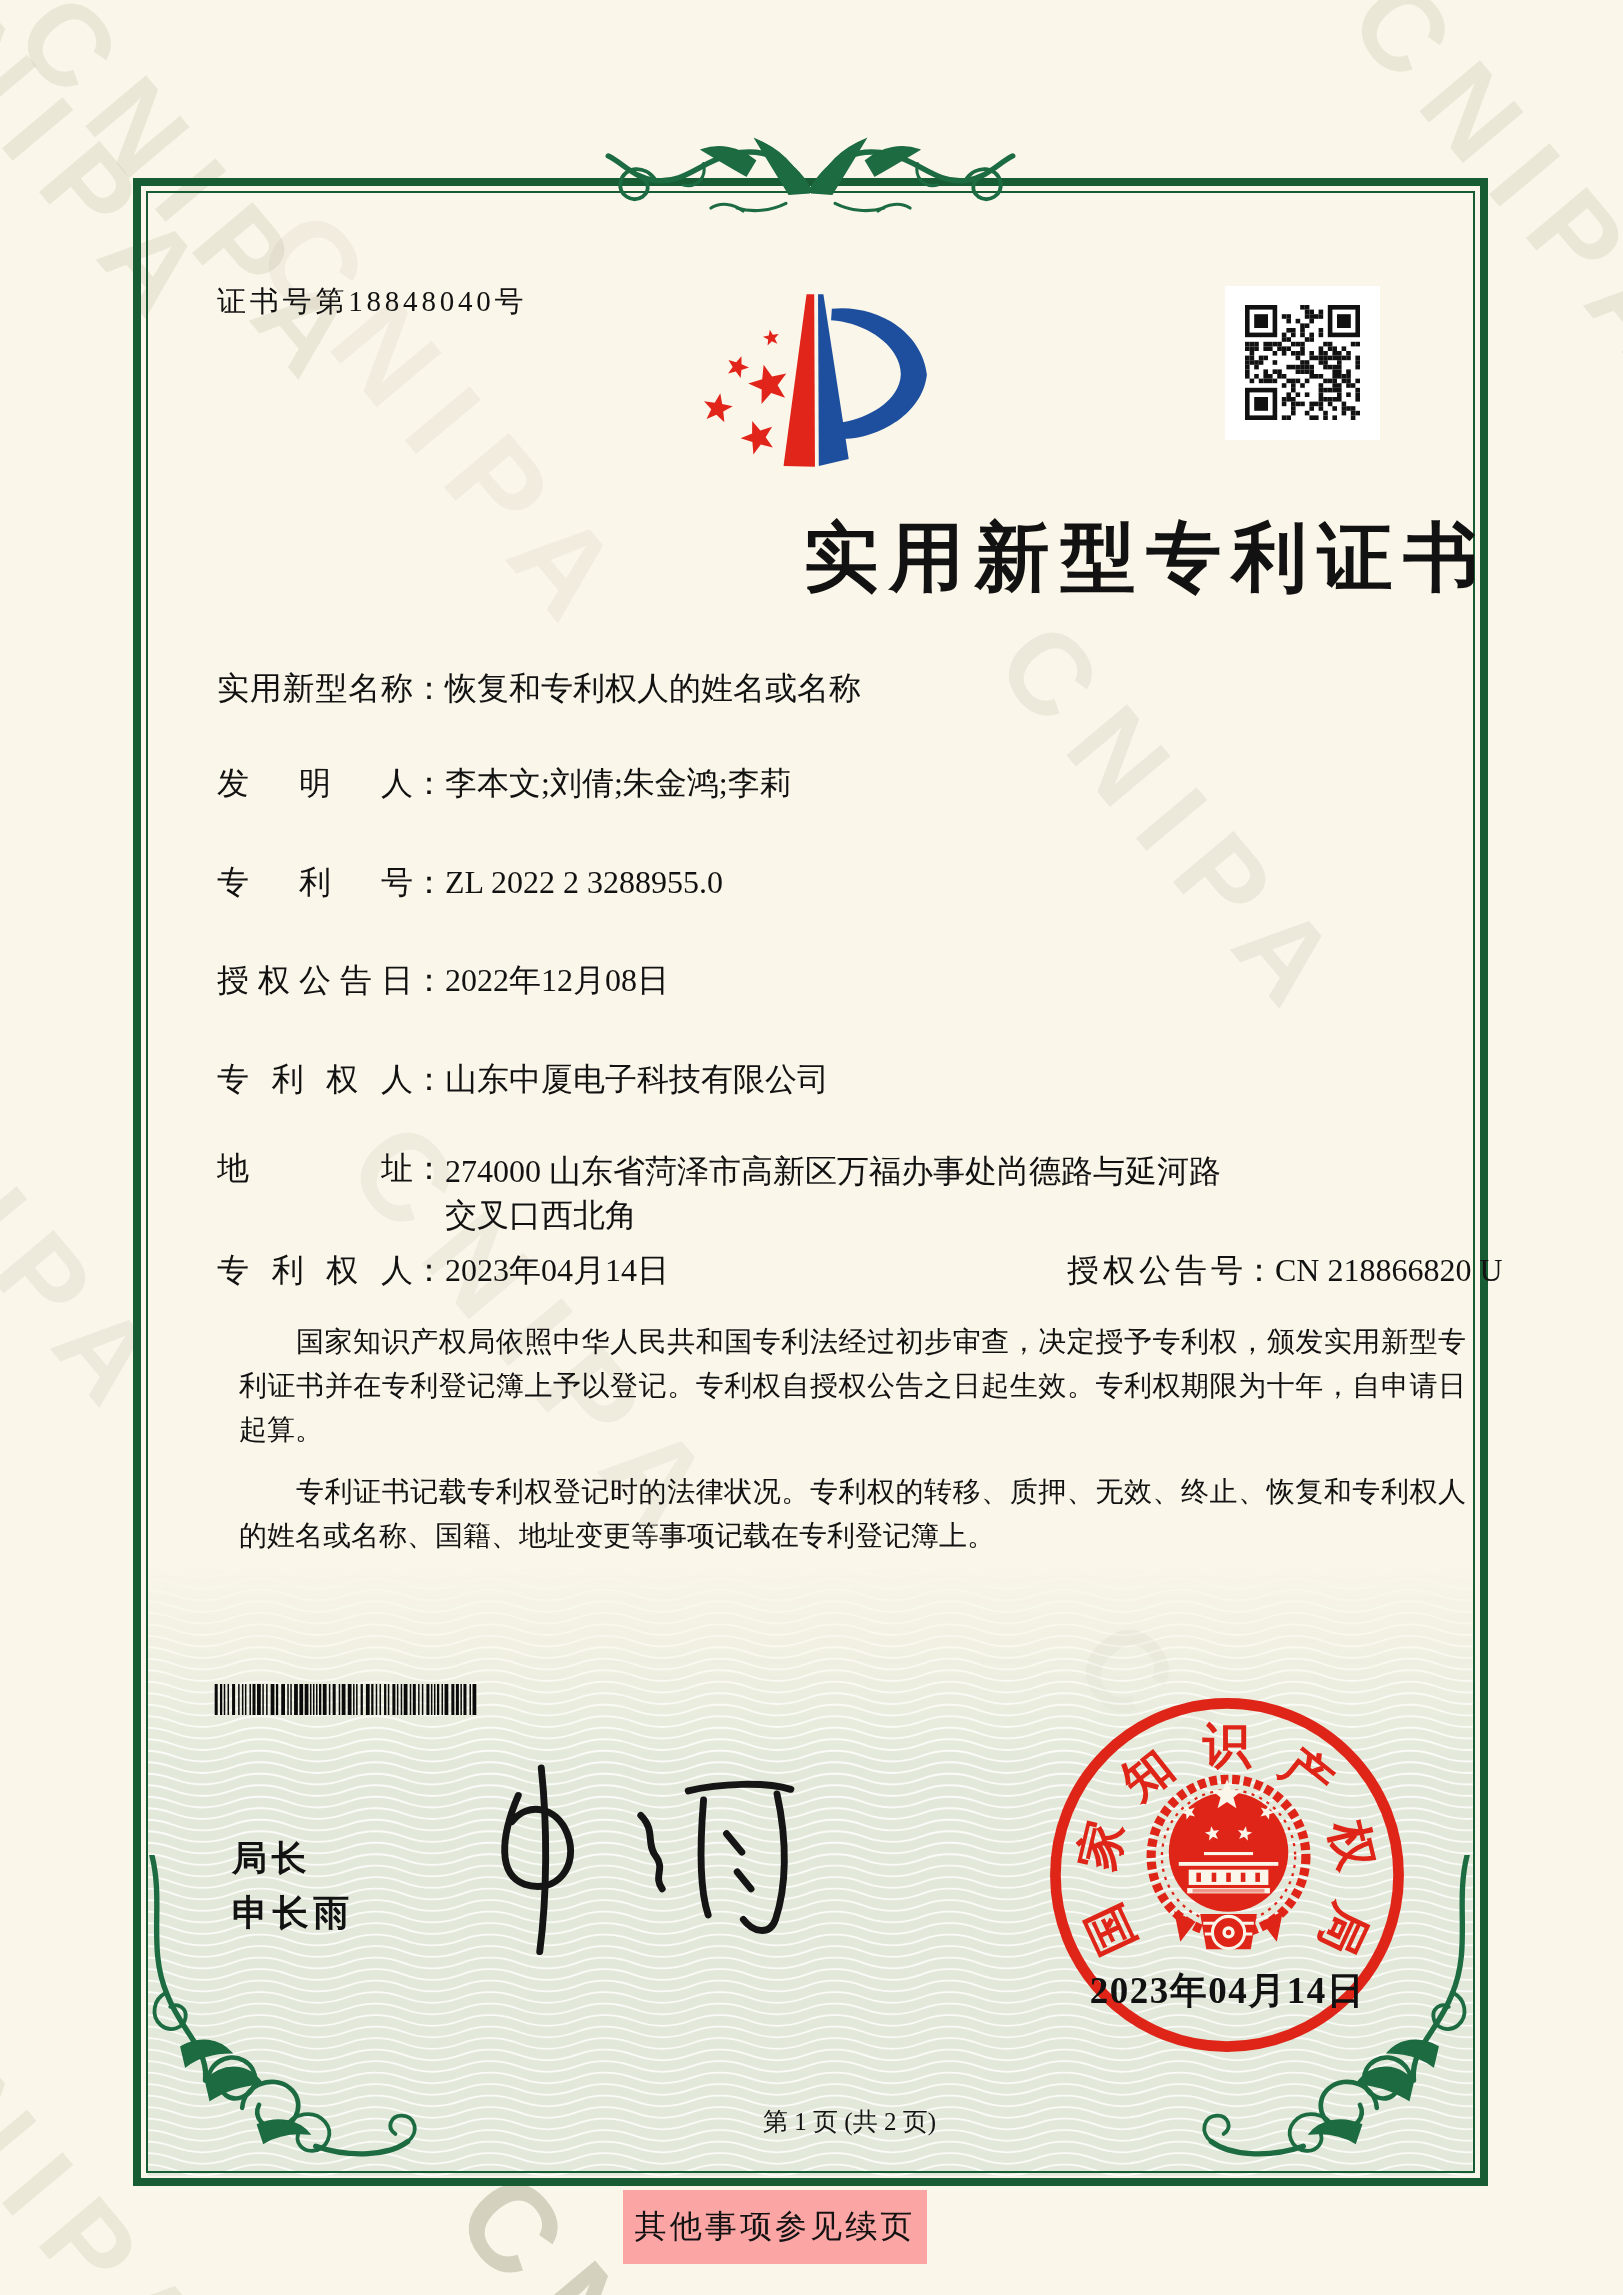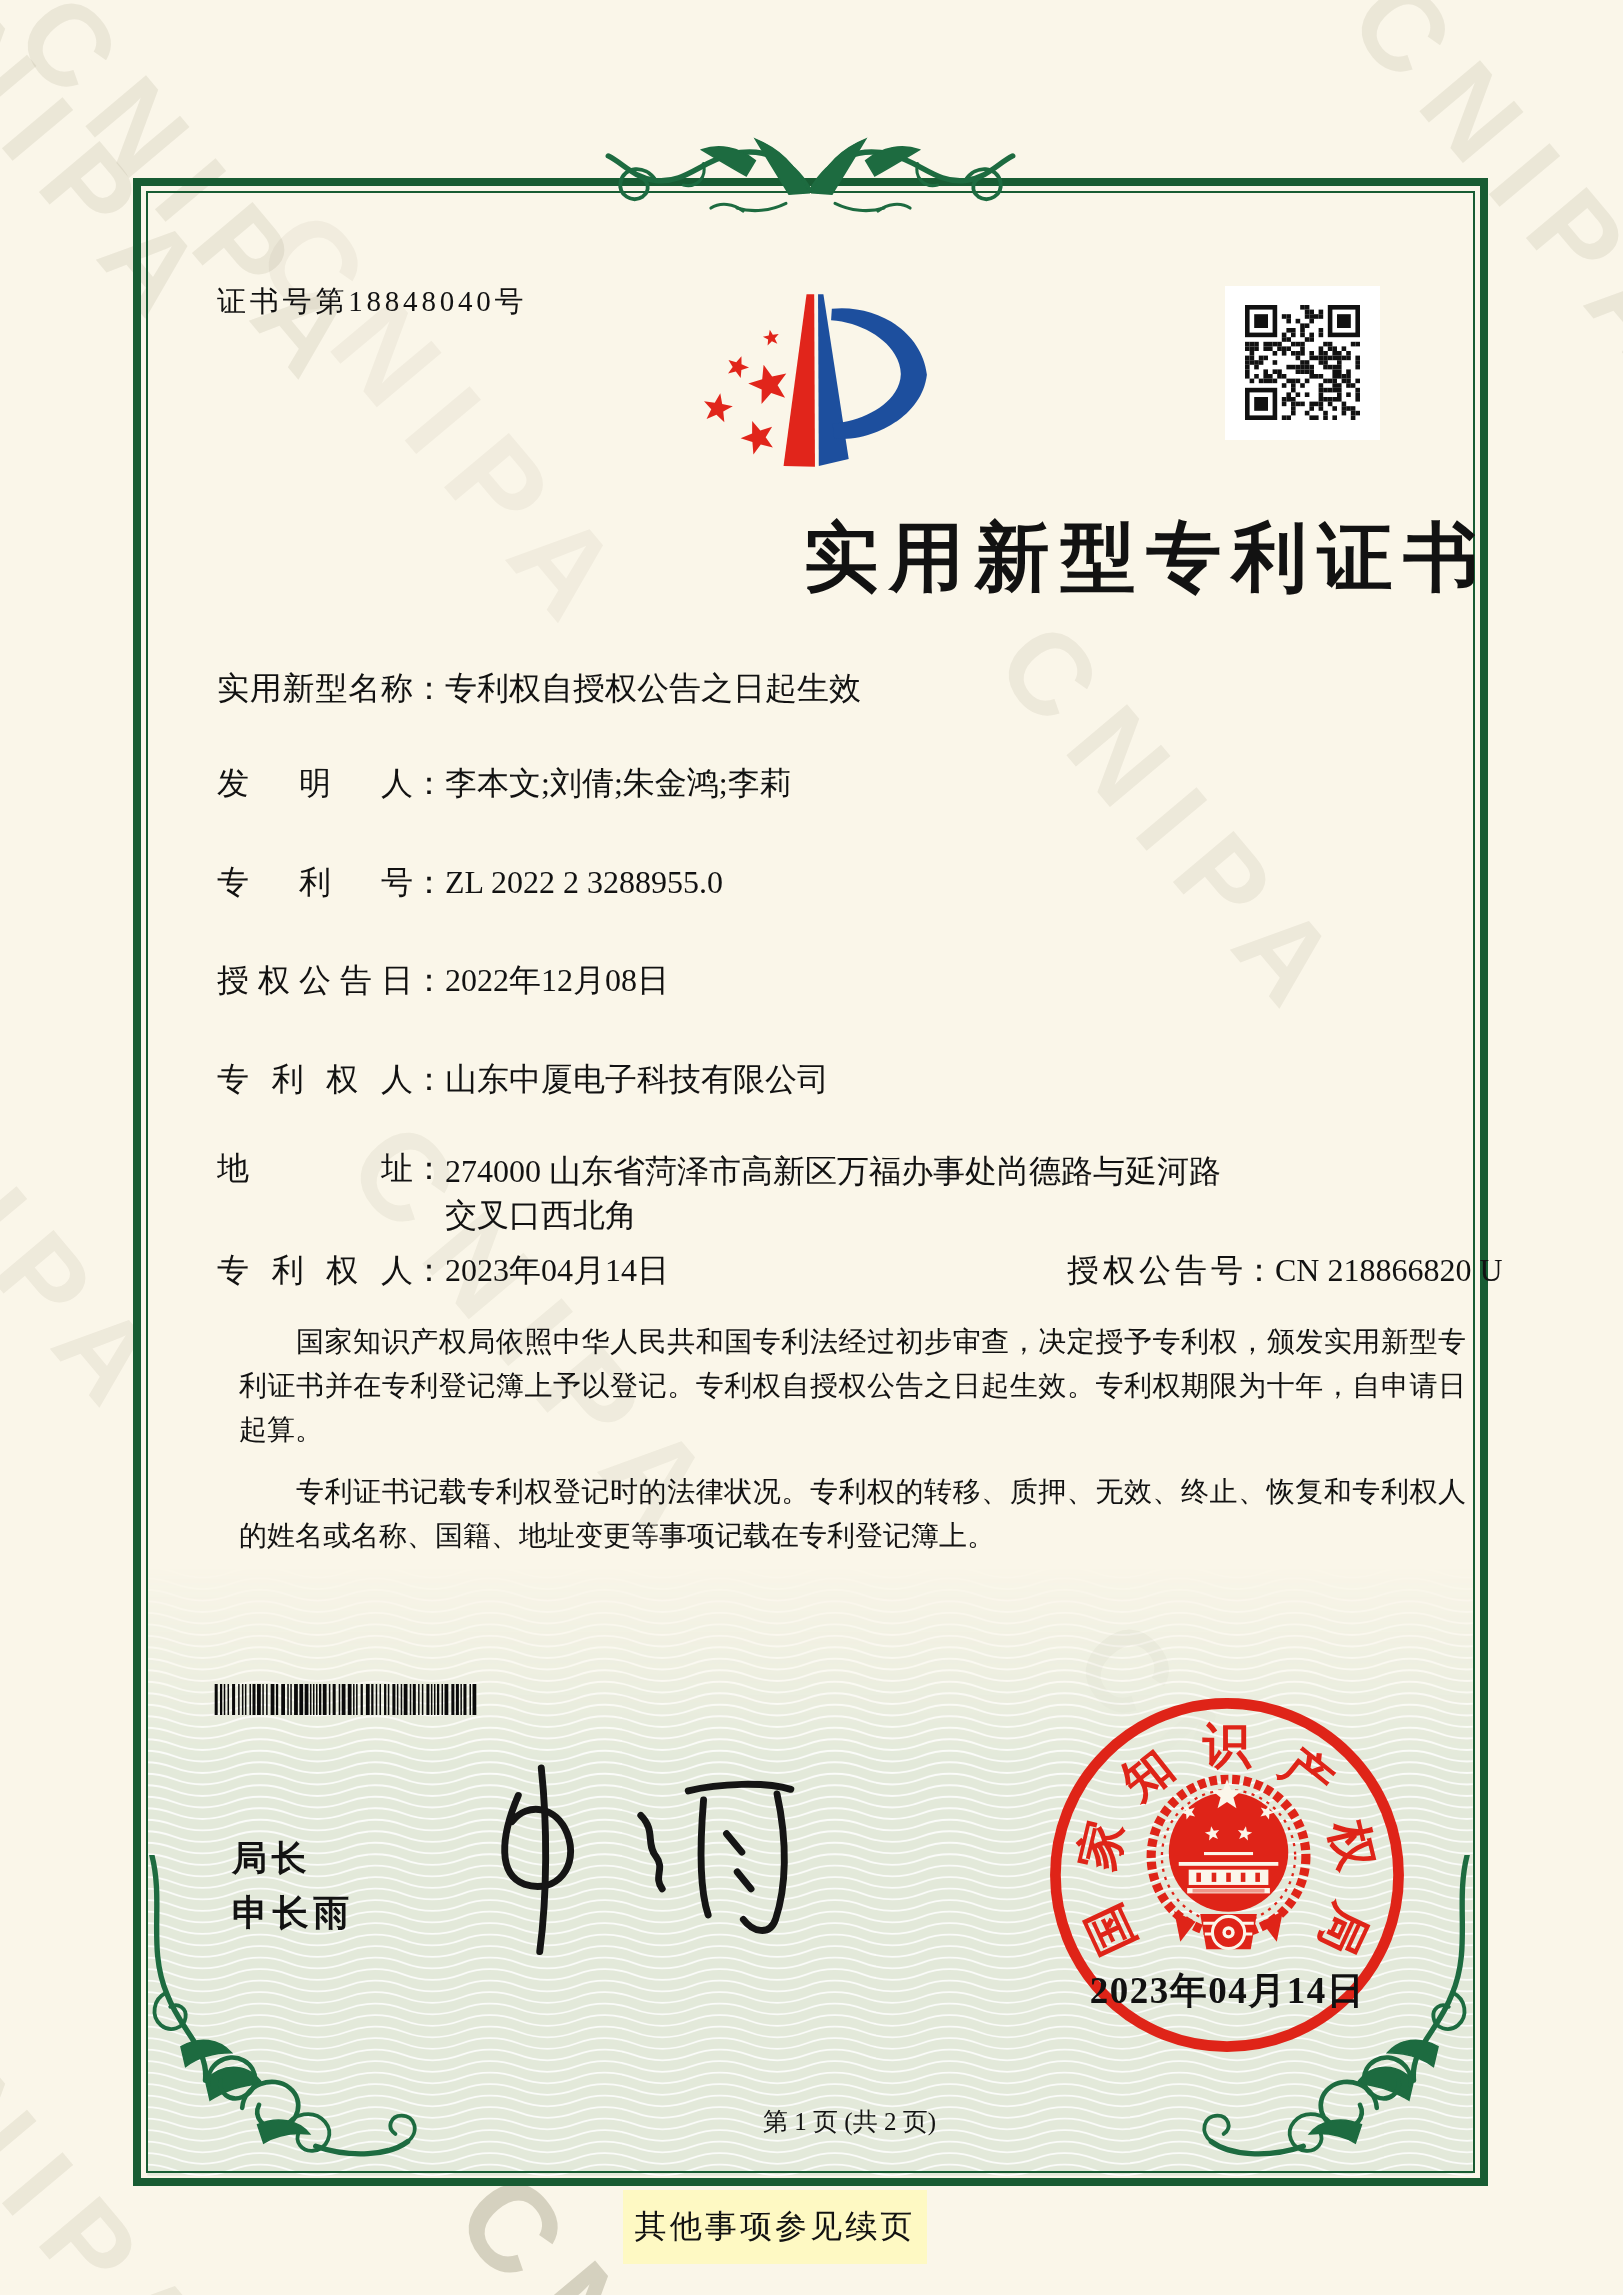--- a/index.html
+++ b/index.html
@@ -37,21 +37,21 @@
   
   .sig-title{position:absolute;left:232px;top:1835px;font-size:35px;font-weight:bold;
              font-family:Liberation Serif, serif;letter-spacing:4.6px;}
   .sig-name{position:absolute;left:232px;top:1889px;font-size:36px;font-weight:bold;
             font-family:"Liberation Sans","DejaVu Sans",sans-serif;letter-spacing:4.6px;}
   
   .seal-date{position:absolute;left:1074px;top:1966px;width:307px;text-align:center;
              font-size:37px;font-weight:bold;letter-spacing:1.5px;color:#111;}
   
   .pagefoot{position:absolute;left:629px;top:2105px;width:307px;text-align:right;font-size:25px;}
-  .contbox{position:absolute;left:623px;top:2190px;width:304px;height:74px;background:#fef9c3;
+  .contbox{position:absolute;left:623px;top:2190px;width:304px;height:74px;background:#fca5a5;
            display:flex;align-items:center;justify-content:center;}
   .contbox span{font-size:32px;letter-spacing:3.1px;}
 </style>
 </head>
 <body>
 
 <div class="page">
 
   <div id="wm-layer">
       <div class="wm" style="left: -61px; top: -92px; font-size: 115px; color: rgba(138, 130, 102, 0.13); transform: rotate(50deg);">CNIPA</div>
@@ -400,21 +400,21 @@
       <rect x="114" y="6" width="30" height="30" fill="#fff"></rect>
       <rect x="120" y="12" width="18" height="18" fill="#111"></rect>
       <rect x="0" y="108" width="42" height="42" fill="#111"></rect>
       <rect x="6" y="114" width="30" height="30" fill="#fff"></rect>
       <rect x="12" y="120" width="18" height="18" fill="#111"></rect>
     </svg>
 
   <div class="title">实用新型专利证书</div>
 
   <div class="frow" style="top:669px">
-    <span class="flabel">实用新型名称</span><span class="fcolon">：</span><span class="fvalue">专利权自授权公告之日起生效</span>
+    <span class="flabel">实用新型名称</span><span class="fcolon">：</span><span class="fvalue">恢复和专利权人的姓名或名称</span>
   </div>
   <div class="frow" style="top:764px">
     <span class="flabel">发明人</span><span class="fcolon">：</span><span class="fvalue">李本文;刘倩;朱金鸿;李莉</span>
   </div>
   <div class="frow" style="top:863px">
     <span class="flabel">专利号</span><span class="fcolon">：</span><span class="fvalue">ZL 2022 2 3288955.0</span>
   </div>
   <div class="frow" style="top:961px">
     <span class="flabel">授权公告日</span><span class="fcolon">：</span><span class="fvalue">2022年12月08日</span>
   </div>

